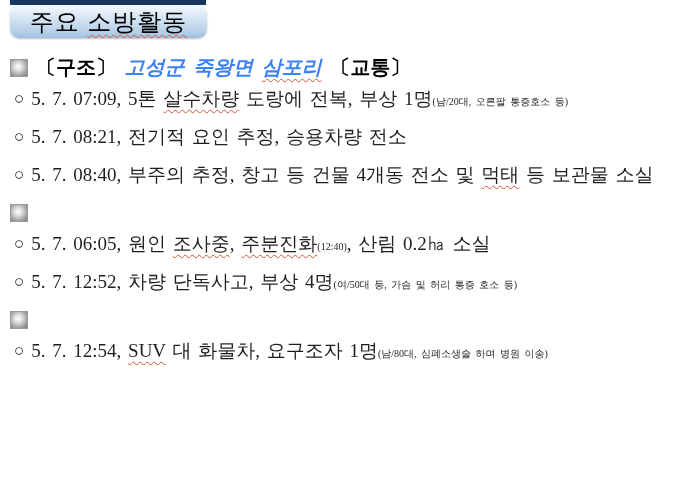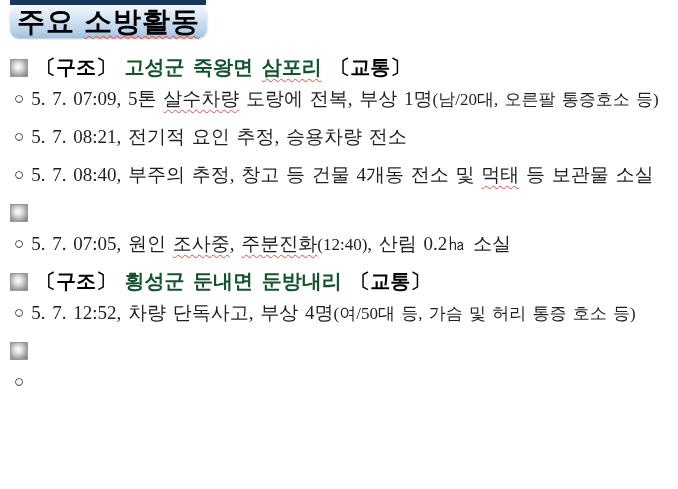--- a/index.html
+++ b/index.html
@@ -16,21 +16,21 @@
     background:#17375E;
   }
   .title-box{
     position:absolute;top:5px;left:10px;width:197px;height:33px;
     border-radius:9px;
     background:linear-gradient(to bottom,#f4f9fd 0%,#d9e7f5 35%,#b7d0e8 80%,#9fc0e0 100%);
     box-shadow:0 1px 2px rgba(0,0,0,.25);
     display:flex;align-items:center;justify-content:center;
   }
   .title-box .segs{
-    font-size:28px;font-weight:bold;color:#000;
+    font-size:24px;font-weight:normal;color:#000;
     letter-spacing:1px;white-space:nowrap;
   }
   
   #entries{position:absolute;top:52px;left:0;width:678px;}
   .entry{margin-bottom:7px;}
   .hline{
     padding-left:10px;height:31px;display:flex;align-items:center;
     font-size:20px;font-weight:bold;color:#000;
     white-space:nowrap;letter-spacing:0px;word-spacing:3px;
   }
@@ -43,29 +43,29 @@
     padding-left:14px;height:31px;display:flex;align-items:center;
     font-family:"Liberation Serif","DejaVu Serif",serif;
     font-size:19px;color:#1f1f1f;
     white-space:nowrap;word-spacing:2px;
   }
   .circ-bullet{
     display:inline-block;margin-right:7px;flex:0 0 auto;
     font-size:17px;color:#222;
   }
   
-  .location{color:#14532d;}
+  .location{color:#3b82f6;font-style:italic;}
   .misspelled{
     text-decoration-line:underline;
     text-decoration-style:wavy;
     text-decoration-color:#d4553a;
     text-decoration-thickness:1px;
     text-underline-offset:4px;
   }
-  .small{font-size:17px;text-align:right;}
+  .small{font-size:10px;text-align:right;}
 </style>
 </head>
 <body>
 
 <div class="top-bar"></div>
 
 <div class="title-box">
   <span class="segs"><span>주요 </span><span class="misspelled">소방활동</span></span>
 </div>
 
@@ -94,36 +94,33 @@
       <span class="body-text"><span>5. 7. 08:40, 부주의 추정, 창고 등 건물 4개동 전소 및 </span><span class="misspelled">먹태</span><span> 등 보관물 소실</span></span>
     </div>
   </div>
 
   <div class="entry">
     <div class="hline">
       <span class="sq-bullet"></span>
     </div>
     <div class="bline">
       <span class="circ-bullet">○</span>
-      <span class="body-text"><span>5. 7. 07:05, 원인 </span><span class="misspelled">조사중</span><span>, </span><span class="misspelled">주분진화</span><span class="small">(12:40)</span><span>, 산림 0.2㏊ 소실</span></span>
+      <span class="body-text"><span>5. 7. 06:05, 원인 </span><span class="misspelled">조사중</span><span>, </span><span class="misspelled">주분진화</span><span class="small">(12:40)</span><span>, 산림 0.2㏊ 소실</span></span>
     </div>
   </div>
 
   <div class="entry">
-    <div class="hline">
-      <span class="sq-bullet"></span>
-      <span class="header-text"><span>〔구조〕 </span><span class="location">횡성군 둔내면 둔방내리</span><span> 〔교통〕</span></span>
-    </div>
     <div class="bline">
       <span class="circ-bullet">○</span>
       <span class="body-text"><span>5. 7. 12:52, 차량 단독사고, 부상 4명</span><span class="small">(여/50대 등, 가슴 및 허리 통증 호소 등)</span></span>
     </div>
   </div>
 
   <div class="entry">
     <div class="hline">
       <span class="sq-bullet"></span>
     </div>
     <div class="bline">
       <span class="circ-bullet">○</span>
+      <span class="body-text"><span>5. 7. 12:54, </span><span class="misspelled">SUV</span><span> 대 화물차, 요구조자 1명</span><span class="small">(남/80대, 심폐소생술 하며 병원 이송)</span></span>
     </div>
   </div>
 </div>
 
 </body></html>

